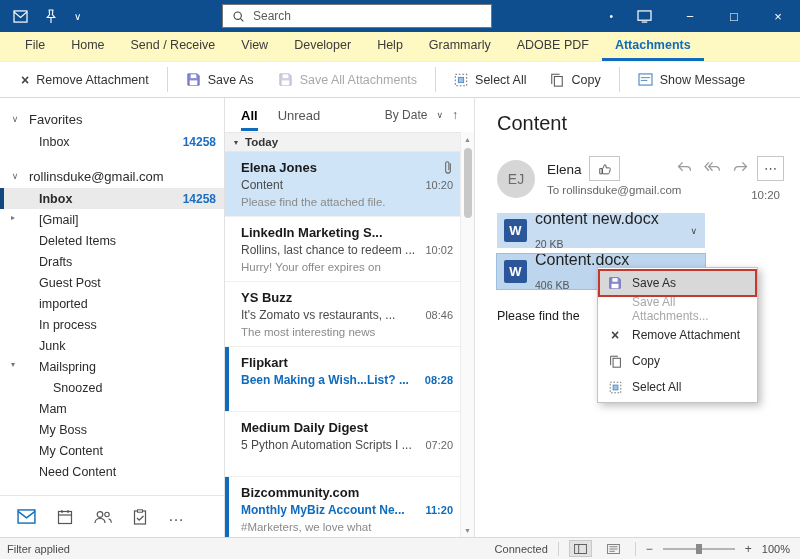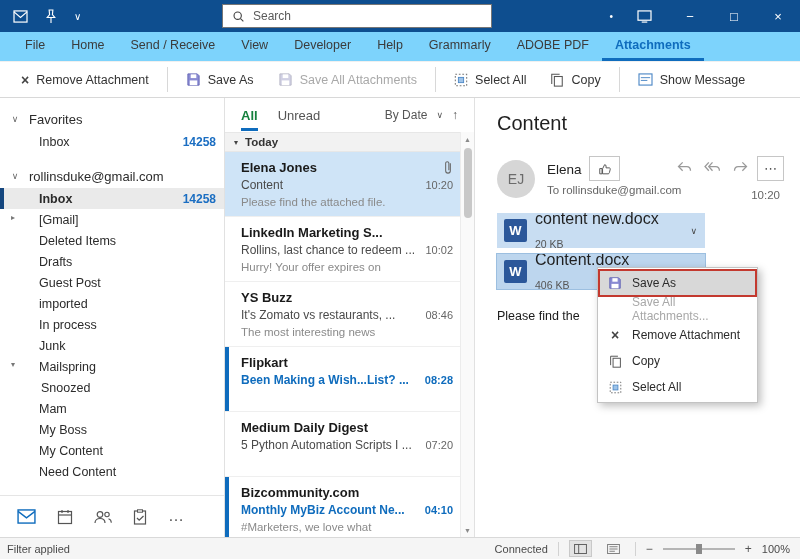--- a/index.html
+++ b/index.html
@@ -12,21 +12,21 @@
   .tb-left{flex:0 0 222px;display:flex;align-items:center;gap:17px;padding-left:13px;}
   .tb-chev{font-size:10px;color:#fff;}
   .tb-search{flex:0 0 270px;height:24px;background:#fff;border:1px solid #767676;display:flex;align-items:center;gap:8px;padding:0 9px;color:#5a5a5a;}
   .tb-search-text{font-size:12px;}
   .tb-right{margin-left:auto;display:flex;align-items:center;height:32px;}
   .tb-dot{font-size:10px;margin-right:24px;}
   .tb-extra{margin-right:16px;}
   .win-btn{width:44px;height:32px;display:flex;align-items:center;justify-content:center;font-size:13px;}
 
   
-  .ribbon-tabs{position:absolute;top:32px;left:0;width:800px;height:30px;background:#7dd3fc;display:flex;align-items:stretch;padding-left:12px;border-bottom:1px solid #f0f0f0;}
+  .ribbon-tabs{position:absolute;top:32px;left:0;width:800px;height:30px;background:#fef9c3;display:flex;align-items:stretch;padding-left:12px;border-bottom:1px solid #f0f0f0;}
   .rtab{display:flex;align-items:center;padding:0 13px;font-size:12.5px;color:#3b3b3b;border-bottom:3px solid transparent;white-space:nowrap;}
   .rtab.active{color:#0f6cbd;font-weight:bold;border-bottom-color:#0f6cbd;}
 
   
   .toolbar{position:absolute;top:62px;left:0;width:800px;height:36px;background:#fff;border-bottom:1px solid #d8d8d8;display:flex;align-items:center;padding-left:10px;gap:2px;}
   .tbtn{display:flex;align-items:center;gap:7px;padding:0 11px;height:28px;color:#333;font-size:12.5px;white-space:nowrap;}
   .tbtn.disabled{color:#a9a9a9;justify-content:space-between;}
   .tsep{width:1px;height:25px;background:#d8d8d8;margin:0 5px;}
   .x-icon{font-size:14px;font-weight:bold;color:#444;line-height:1;}
 
@@ -35,33 +35,33 @@
   .list-pane{position:absolute;top:98px;left:225px;width:250px;height:439px;background:#fff;border-right:1px solid #e1e1e1;overflow:hidden;}
   .reading{position:absolute;top:98px;left:475px;width:325px;height:439px;background:#fff;overflow:hidden;padding:14px 14px 0 22px;}
 
   
   .nav{padding-top:9px;}
   .nav-header{display:flex;align-items:center;gap:9px;height:24px;padding:0 10px;font-size:13px;color:#2b2b2b;}
   .nav-chev{font-size:9px;color:#666;width:10px;text-align:center;}
   .nav-tri{font-size:8px;color:#777;}
   .nav-item{display:flex;align-items:center;height:21px;padding-left:39px;padding-right:8px;font-size:12.5px;color:#2b2b2b;position:relative;}
   .nav-item .abs-chev{position:absolute;left:11px;top:4px;}
-  .nav-item.indent2{padding-left:41px;}
+  .nav-item.indent2{padding-left:53px;}
   .nav-count{margin-left:auto;color:#1b6ec2;font-weight:bold;font-size:12px;}
   .nav-item.selected{background:#eaeaea;font-weight:bold;}
   .nav-item.selected::before{content:"";position:absolute;left:0;top:0;bottom:0;width:4px;background:#15477f;}
   .nav-gap{height:12px;}
   .nav-footer{position:absolute;left:0;right:0;bottom:0;height:42px;border-top:1px solid #e5e5e5;display:flex;align-items:center;gap:21px;padding-left:17px;background:#fff;}
   .ficon{display:flex;align-items:center;}
   .f-ellipsis{font-size:16px;color:#555;letter-spacing:1px;line-height:0.4;}
 
   
   .list-header{height:34px;display:flex;align-items:center;padding:0 16px;position:relative;}
   .lh-tab{font-size:13px;color:#555;}
-  .lh-tab.active{color:#15803d;font-weight:bold;position:relative;}
+  .lh-tab.active{color:#000000;font-weight:bold;position:relative;}
   .lh-tab.active::after{content:"";position:absolute;left:0;right:0;bottom:-8px;height:3px;background:#0f6cbd;}
   .lh-gap{width:20px;}
   .lh-right{margin-left:auto;display:flex;align-items:center;gap:9px;color:#555;font-size:12px;}
   .lh-chev{font-size:9px;color:#555;}
   .lh-sort{font-size:12px;color:#555;}
   .group-header{height:20px;background:#f2f2f2;border-top:1px solid #e7e7e7;border-bottom:1px solid #e7e7e7;display:flex;align-items:center;gap:7px;padding-left:9px;font-size:11.5px;font-weight:bold;color:#333;}
   .gh-tri{font-size:8px;color:#444;}
   .msgs{position:absolute;top:54px;left:0;right:14px;bottom:0;overflow:hidden;}
   .msg{height:65px;position:relative;padding:8px 7px 8px 16px;border-bottom:1px solid #efefef;}
   .msg.selected{background:#cfe4f7;}
@@ -395,21 +395,21 @@
         <span class="msg-time">07:20</span>
       </div>
       <div class="msg-preview"></div>
     </div>
     <div class="msg unread">
       <div class="msg-line">
         <span class="msg-sender">Bizcommunity.com</span>
       </div>
       <div class="msg-line l2">
         <span class="msg-subject">Monthly MyBiz Account Ne...</span>
-        <span class="msg-time">04:10</span>
+        <span class="msg-time">11:20</span>
       </div>
       <div class="msg-preview">#Marketers, we love what</div>
     </div>
   </div>
   <div class="scrollbar">
     <span class="sb-arrow">▲</span>
     <span class="sb-thumb"></span>
     <span class="sb-arrow bottom">▼</span>
   </div>
 </div>

